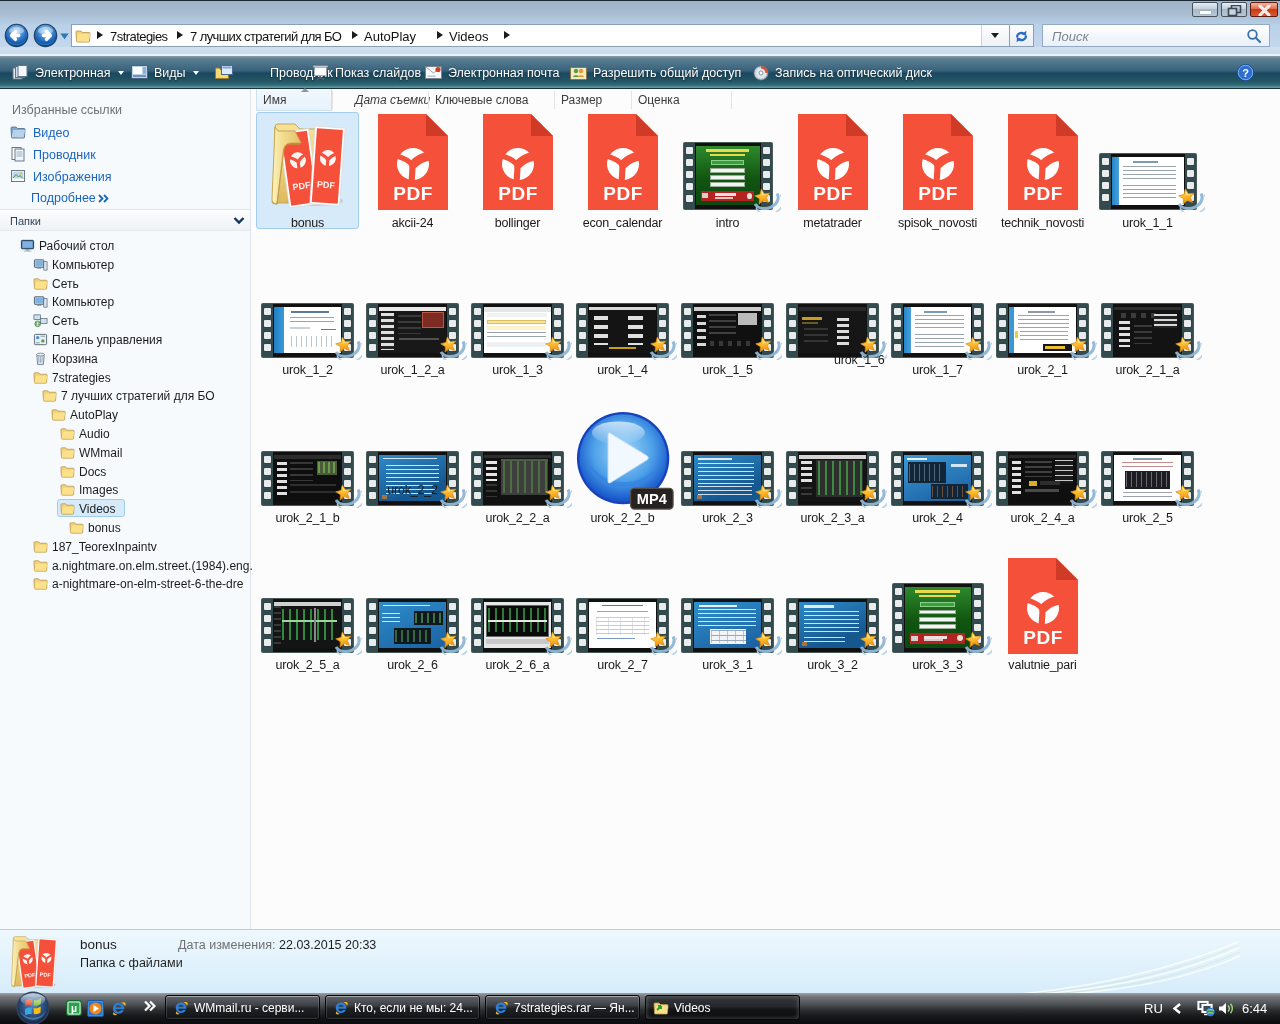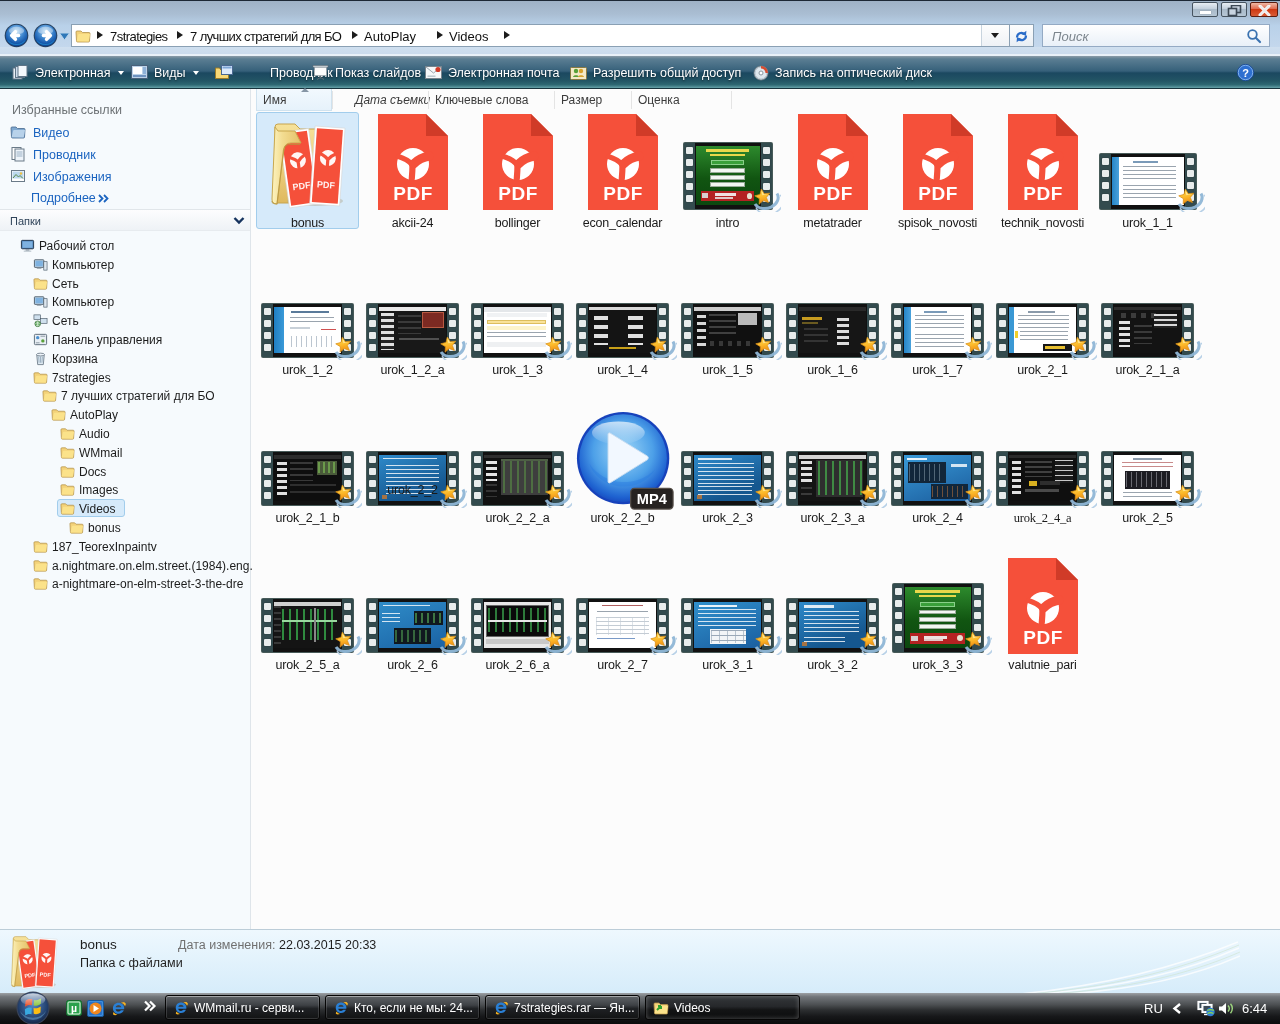--- a/index.html
+++ b/index.html
@@ -378,21 +378,21 @@
 <div class="abs treetxt" style="left:52px;top:539.8000000000001px;">187_TeorexInpaintv</div>
 <div class="abs" style="left:33px;top:557.6px;"><svg width="15" height="15" viewBox="0 0 16 16">
 <path d="M1,4 Q1,3 2,3 H6 L7.5,4.5 H14 Q15,4.5 15,5.5 L14.5,13 Q14.5,14 13.5,14 H2.5 Q1.5,14 1.5,13 Z" fill="#f3d27a" stroke="#b3924a" stroke-width="0.8"></path>
 <path d="M1.6,13.2 L3,7 Q3.2,6 4.2,6 H15 L13.8,13 Q13.6,13.6 12.8,13.6 Z" fill="#fbe28a"></path>
 </svg></div>
 <div class="abs treetxt" style="left:52px;top:558.6px;">a.nightmare.on.elm.street.(1984).eng.</div>
 <div class="abs" style="left:33px;top:576.4px;"><svg width="15" height="15" viewBox="0 0 16 16">
 <path d="M1,4 Q1,3 2,3 H6 L7.5,4.5 H14 Q15,4.5 15,5.5 L14.5,13 Q14.5,14 13.5,14 H2.5 Q1.5,14 1.5,13 Z" fill="#f3d27a" stroke="#b3924a" stroke-width="0.8"></path>
 <path d="M1.6,13.2 L3,7 Q3.2,6 4.2,6 H15 L13.8,13 Q13.6,13.6 12.8,13.6 Z" fill="#fbe28a"></path>
 </svg></div>
-<div class="abs treetxt" style="left:52px;top:577.4px;">a-nightmare-on-elm-street-3-the-dre</div>
+<div class="abs treetxt" style="left:52px;top:577.4px;">a-nightmare-on-elm-street-6-the-dre</div>
 <sel style="left:256px;top:112px;width:103px;height:117px;"></sel>
 <div class="abs" style="left:266.5px;top:115px;"><svg width="82" height="96" viewBox="0 0 82 96">
 <defs>
 <linearGradient id="fby" x1="0" y1="0" x2="0" y2="1">
 <stop offset="0" stop-color="#f6e29a"></stop>
           <stop offset="0.5" stop-color="#eed080"></stop>
           <stop offset="1" stop-color="#dfb95f"></stop>
 </linearGradient>
 <linearGradient id="ffr" x1="0" y1="0" x2="1" y2="0">
 <stop offset="0" stop-color="#fdf4c0"></stop>
@@ -802,21 +802,21 @@
 </linearGradient>
 </defs>
 <path d="M2,18 A11.5,9 -15 1 0 24,7.5" fill="none" stroke="#8fb6d6" stroke-width="3" opacity="0.95"></path>
 <path d="M3,21.5 A14,11 -15 1 0 27,9" fill="none" stroke="#b4cfe6" stroke-width="1.5" opacity="0.95"></path>
 <g transform="rotate(-10 9.5 10)">
 <path d="M9.5,3 L11.7,8 17.1,8.5 13,12.1 14.2,17.4 9.5,14.6 4.8,17.4 6,12.1 1.9,8.5 7.3,8 Z" fill="url(#stg)" stroke="#db8f15" stroke-width="0.7"></path>
 <path d="M9.5,4.5 L11.1,8.4 15.4,8.8 9.5,9.3 Z" fill="#ffe9a0" opacity="0.9"></path>
 </g>
 </svg></div>
   </div>
-<div class="lab" style="left:780.5px;top:363px;">urok_1_6</div>
+<div class="lab" style="left:780.5px;top:353px;text-align:right;">urok_1_6</div>
 <div class="film" style="left:892.0px;top:304px;width:91px;height:53px;">
     <div class="sprk" style="left:0;">
       <i style="top:4px;height:7px;"></i>
       <i style="top:16px;height:7px;"></i>
       <i style="top:28px;height:7px;"></i>
       <i style="top:40px;height:7px;"></i>
     </div>
     <div class="sprk" style="right:0;left:auto;">
       <i style="top:4px;height:7px;"></i>
       <i style="top:16px;height:7px;"></i>
@@ -1208,21 +1208,21 @@
 </linearGradient>
 </defs>
 <path d="M2,18 A11.5,9 -15 1 0 24,7.5" fill="none" stroke="#8fb6d6" stroke-width="3" opacity="0.95"></path>
 <path d="M3,21.5 A14,11 -15 1 0 27,9" fill="none" stroke="#b4cfe6" stroke-width="1.5" opacity="0.95"></path>
 <g transform="rotate(-10 9.5 10)">
 <path d="M9.5,3 L11.7,8 17.1,8.5 13,12.1 14.2,17.4 9.5,14.6 4.8,17.4 6,12.1 1.9,8.5 7.3,8 Z" fill="url(#stg)" stroke="#db8f15" stroke-width="0.7"></path>
 <path d="M9.5,4.5 L11.1,8.4 15.4,8.8 9.5,9.3 Z" fill="#ffe9a0" opacity="0.9"></path>
 </g>
 </svg></div>
   </div>
-<div class="lab" style="left:990.5px;top:511px;font-family:Liberation Serif, serif;">urok_2_4_a</div>
+<div class="lab" style="left:990.5px;top:511px;">urok_2_4_a</div>
 <div class="film" style="left:1102.0px;top:452px;width:91px;height:53px;">
     <div class="sprk" style="left:0;">
       <i style="top:4px;height:7px;"></i>
       <i style="top:16px;height:7px;"></i>
       <i style="top:28px;height:7px;"></i>
       <i style="top:40px;height:7px;"></i>
     </div>
     <div class="sprk" style="right:0;left:auto;">
       <i style="top:4px;height:7px;"></i>
       <i style="top:16px;height:7px;"></i>

